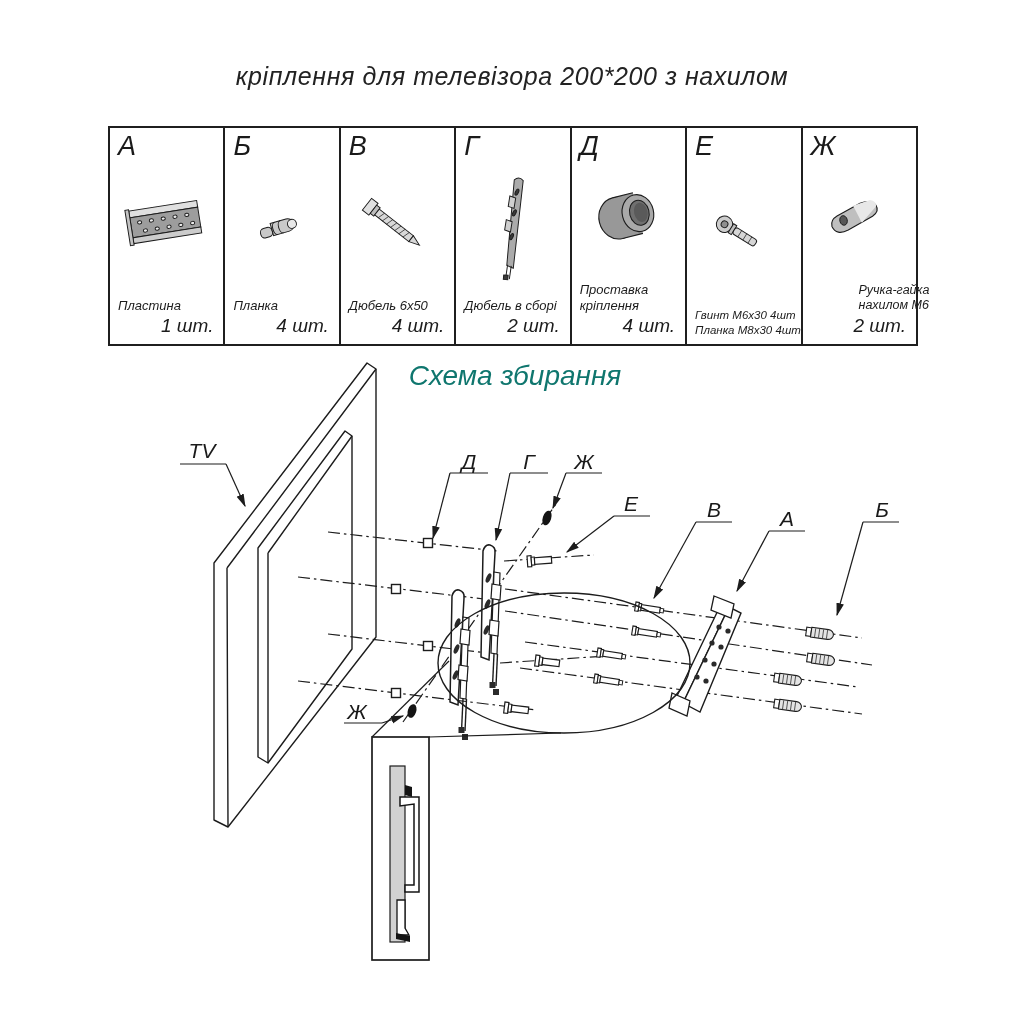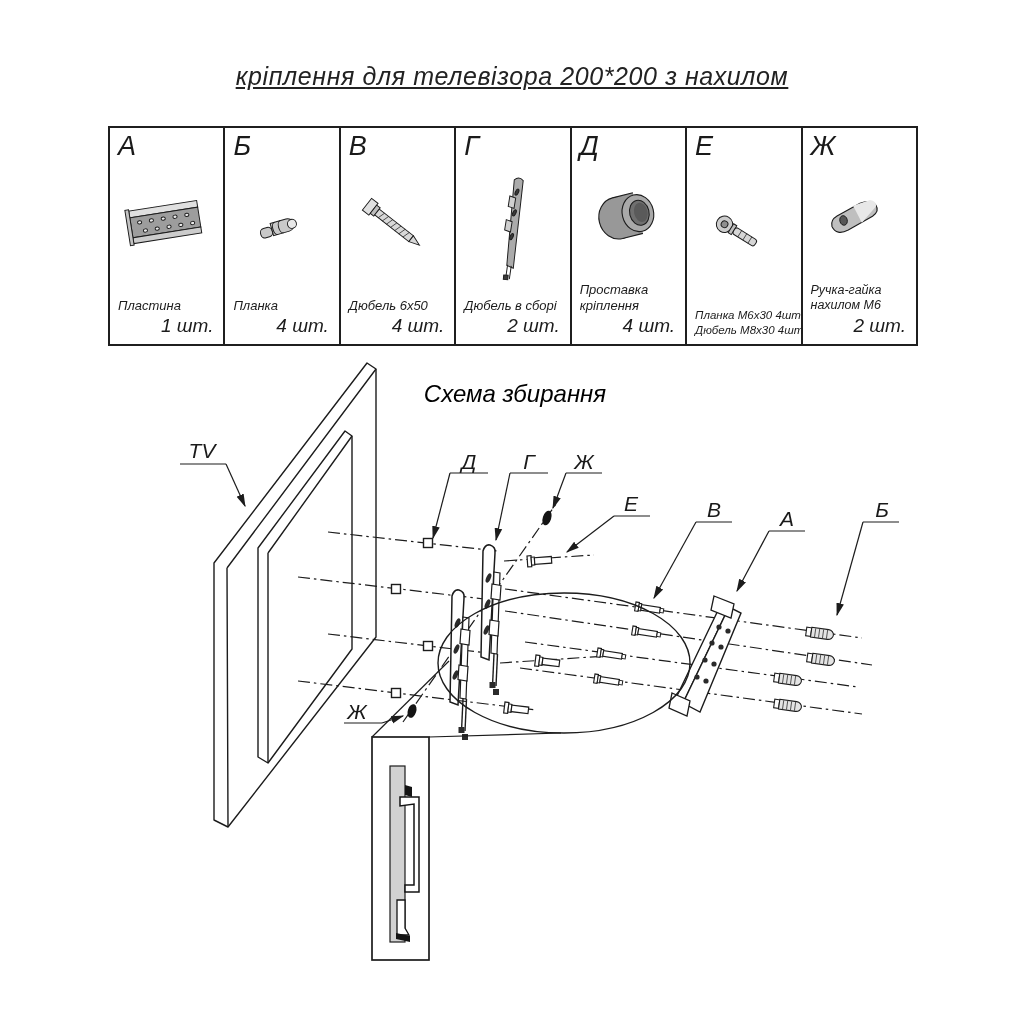--- a/index.html
+++ b/index.html
@@ -1,34 +1,34 @@
 <!DOCTYPE html>
 <html><head>
 <meta charset="utf-8">
 <style>
   html,body{margin:0;padding:0;background:#e8e8e8;}
   .page{position:relative;width:1024px;height:1024px;background:#ffffff;overflow:hidden;
         font-family:"Liberation Sans", sans-serif;color:#1c1c1c;margin:0 auto;}
   .title{position:absolute;top:62px;left:0;right:0;text-align:center;
-         font-style:italic;font-size:25px;letter-spacing:0.6px;color:#222;text-decoration:underline;}
-  .schema-heading{position:absolute;top:380px;left:385px;width:260px;text-align:center;
-         font-style:italic;font-size:24px;color:#000000;z-index:3;}
+         font-style:italic;font-size:25px;letter-spacing:0.6px;color:#222;}
+  .schema-heading{position:absolute;top:360px;left:385px;width:260px;text-align:center;
+         font-style:italic;font-size:28px;color:#0f766e;z-index:3;}
   .parts-table{position:absolute;left:108px;top:126px;width:810px;height:220px;
          display:flex;border:2px solid #1f1f1f;box-sizing:border-box;background:#fff;}
   .cell{flex:1 1 0;border-right:2px solid #1f1f1f;display:flex;flex-direction:column;
         padding:4px 7px 7px 8px;box-sizing:border-box;min-width:0;}
   .cell:last-child{border-right:none;}
   .plet{font-style:italic;font-size:27px;line-height:1.1;height:31px;color:#1a1a1a;}
   .pimg{flex:1;display:flex;align-items:center;justify-content:center;min-height:0;}
   .pimg svg{width:100%;height:112px;}
   .pbot{display:flex;flex-direction:column;justify-content:flex-end;}
   .pname{font-style:italic;font-size:13px;line-height:1.25;white-space:nowrap;overflow:visible;}
   .pname:empty{display:none;}
   .cell:nth-child(6) .pname{font-size:11.5px;}
-  .cell:nth-child(7) .pname{font-size:12.5px;}
+  .cell:nth-child(7) .pname{font-size:12.5px;margin-left:48px;}
   .pqty{font-style:italic;font-size:19px;text-align:right;padding-right:3px;margin-top:1px;}
   .pqty:empty{display:none;}
   .diagram{position:absolute;left:0;top:350px;width:1024px;height:674px;z-index:2;}
   
   .ln{stroke:#1c1c1c;stroke-width:1.4;fill:none;stroke-linejoin:round;}
   .fw{fill:#ffffff;}
   .cl{stroke:#1c1c1c;stroke-width:1.2;fill:none;stroke-dasharray:12 4 2.5 4;}
   .ldr{stroke:#1c1c1c;stroke-width:1.2;fill:none;}
   .cap{font-family:"Liberation Sans",sans-serif;font-style:italic;font-size:21px;fill:#1a1a1a;}
   .pstroke{stroke:#1c1c1c;}
@@ -162,22 +162,22 @@
           <g transform="rotate(32 50 72)" class="pstroke" stroke-width="1.3">
             <circle cx="26" cy="72" r="11" fill="#cccccc"></circle>
             <circle cx="26" cy="72" r="4.5" fill="#8f8f8f"></circle>
             <rect x="36" y="65" width="5" height="14" fill="#bfbfbf"></rect>
             <rect x="41" y="67" width="34" height="10" rx="3.5" fill="#d6d6d6"></rect>
             <path d="M50,67 v10 M58,67 v10 M66,67 v10" stroke-width="0.9" fill="none"></path>
           </g>
         </svg>
       </div>
       <div class="pbot">
-        <div class="pname">Планка М6х30  4шт</div>
-        <div class="pname">Дюбель М8х30 4шт</div>
+        <div class="pname">Гвинт М6х30  4шт</div>
+        <div class="pname">Планка М8х30 4шт</div>
 
       </div>
     </div>
 
     <div class="cell">
       <div class="plet">Ж</div>
       <div class="pimg">
         <svg viewBox="0 0 112 150">
           <g transform="rotate(-14 56 66)" class="pstroke">
             <path d="M16,70 q0,-9 10,-12 l34,-9 q16,-2 20,8 q3,9 -8,13 l-36,10 q-17,4 -20,-10 z" fill="#bfbfbf" stroke-width="1.5"></path>

